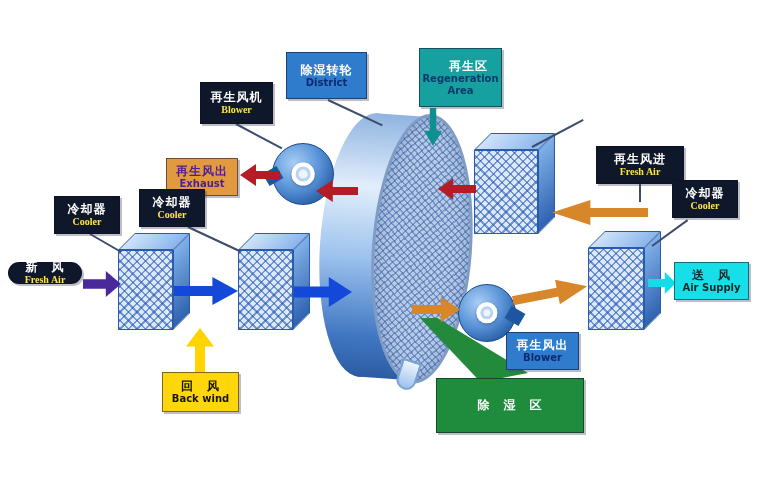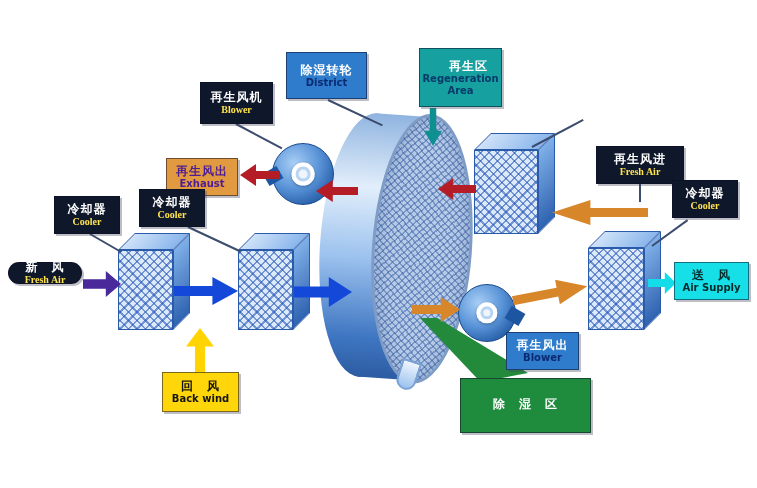--- a/index.html
+++ b/index.html
@@ -203,18 +203,18 @@
   <div class="lbl yellowbox" style="left:162px;top:372px;width:77px;height:40px;">
     <div class="zh">回　风</div>
     <div class="en">Back wind</div>
   </div>
 
   <div class="lbl blue" style="left:506px;top:332px;width:73px;height:38px;">
     <div class="zh">再生风出</div>
     <div class="en">Blower</div>
   </div>
 
-  <div class="lbl greenbox" style="left:460px;top:378px;width:131px;height:55px;font-family:Liberation Mono, monospace;">
+  <div class="lbl greenbox" style="left:436px;top:378px;width:148px;height:55px;">
     <div class="zh">除　湿　区</div>
   </div>
 
 
 </div>
 
 </body></html>

